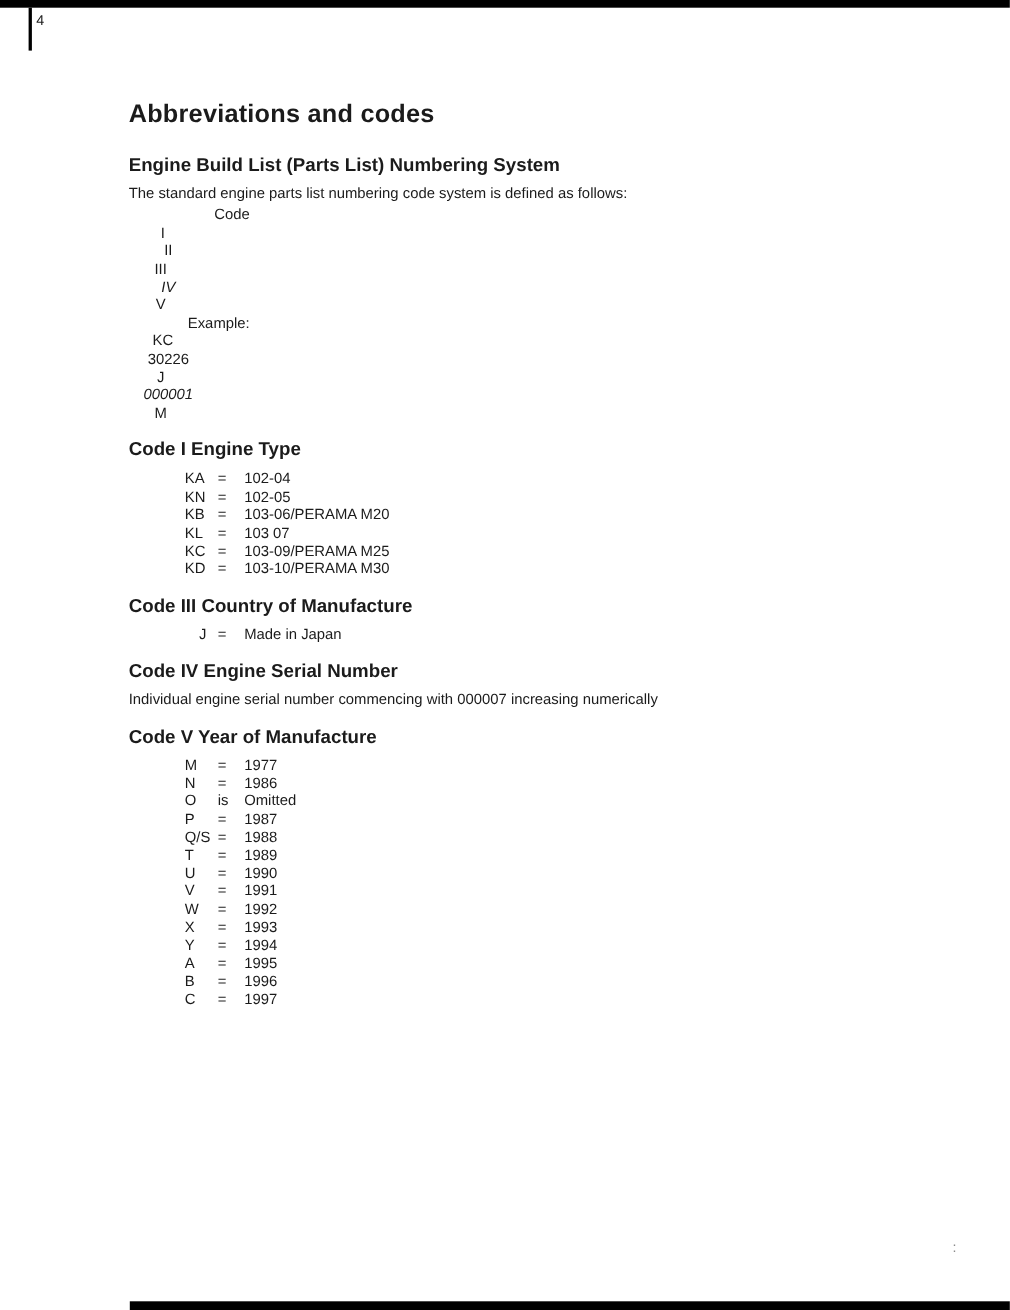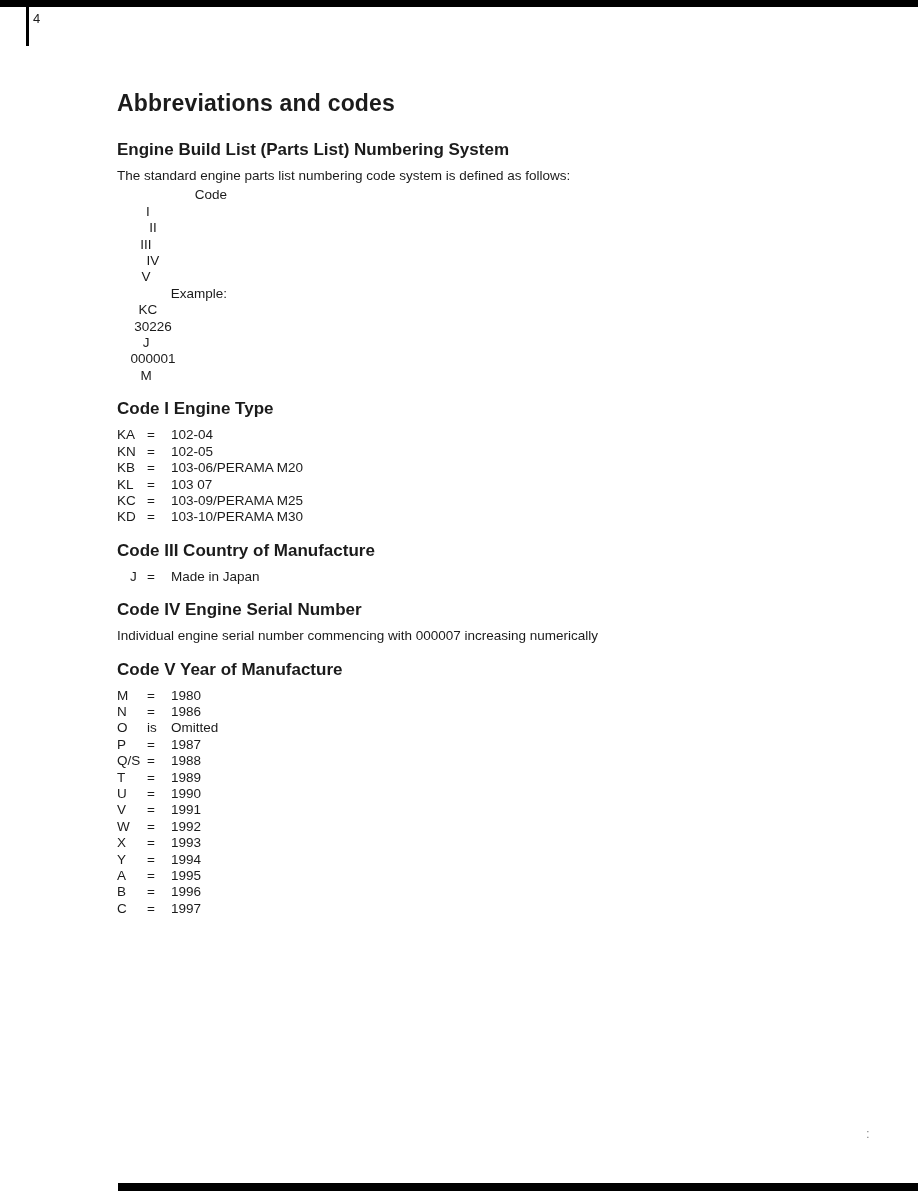--- a/index.html
+++ b/index.html
@@ -37,25 +37,25 @@
   }
   p { font-size: 13.5px; line-height: 16.4px; margin-bottom: 3px; }
 
   
   .numtable { font-size: 13.5px; }
   .numtable .row { display: flex; line-height: 16.4px; flex-direction: column; }
   .numtable .c0 { width: 112px; text-align: right; padding-right: 2px; }
   .numtable .c1 { width: 62px; text-align: center; }
   .numtable .c2 { width: 72px; text-align: center; }
   .numtable .c3 { width: 58px; text-align: center; }
-  .numtable .c4 { width: 72px; text-align: center; }
+  .numtable .c4 { width: 72px; text-align: center; font-style: italic; }
   .numtable .c5 { width: 58px; text-align: center; }
 
   
-  .codelist { font-size: 13.5px; }
+  .codelist { font-size: 13.5px; margin-left: 51px; }
   .codelist .row { display: flex; line-height: 16.4px; }
   .codelist .code { width: 30px; }
   .codelist .sep { width: 24px; }
   .codelist .value { flex: 1; }
   .codelist.single .code { padding-left: 13px; width: 30px; }
 </style>
 </head>
 <body>
 
 <div>
@@ -156,21 +156,21 @@
       <p>Individual engine serial number commencing with 000007 increasing numerically</p>
     </section>
 
     <section>
       <h2>Code V Year of Manufacture</h2>
       <div class="codelist">
 
           <div class="row">
             <span class="code">M</span>
             <span class="sep">=</span>
-            <span class="value">1980</span>
+            <span class="value">1977</span>
           </div>
 
           <div class="row">
             <span class="code">N</span>
             <span class="sep">=</span>
             <span class="value">1986</span>
           </div>
 
           <div class="row">
             <span class="code">O</span>

